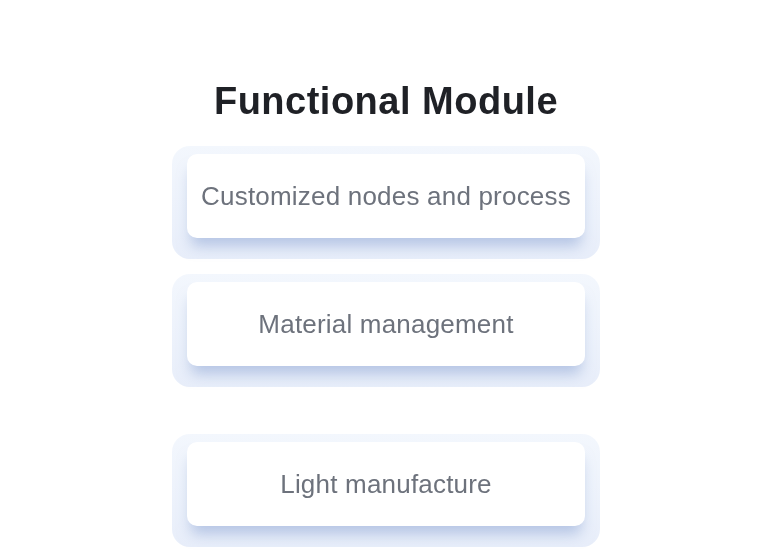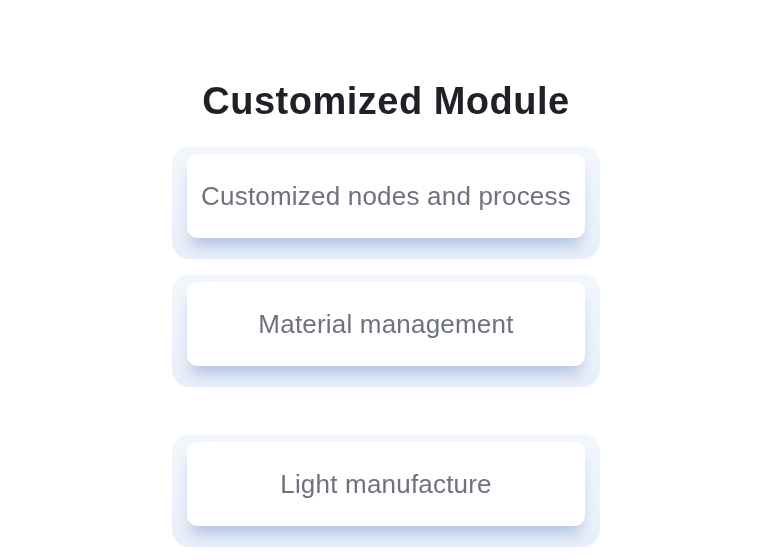--- a/index.html
+++ b/index.html
@@ -55,21 +55,21 @@
     font-size: 26px;
     font-weight: 400;
     color: #6d727c;
     letter-spacing: 0.2px;
     white-space: nowrap;
   }
 </style>
 </head>
 <body>
 
-<h1 class="page-title">Customized Module</h1>
+<h1 class="page-title">Functional Module</h1>
 
 <div class="module-row row-0">
   <div class="module-card">
     <span class="module-label">Customized nodes and process</span>
   </div>
 </div>
 
 <div class="module-row row-1">
   <div class="module-card">
     <span class="module-label">Material management</span>

